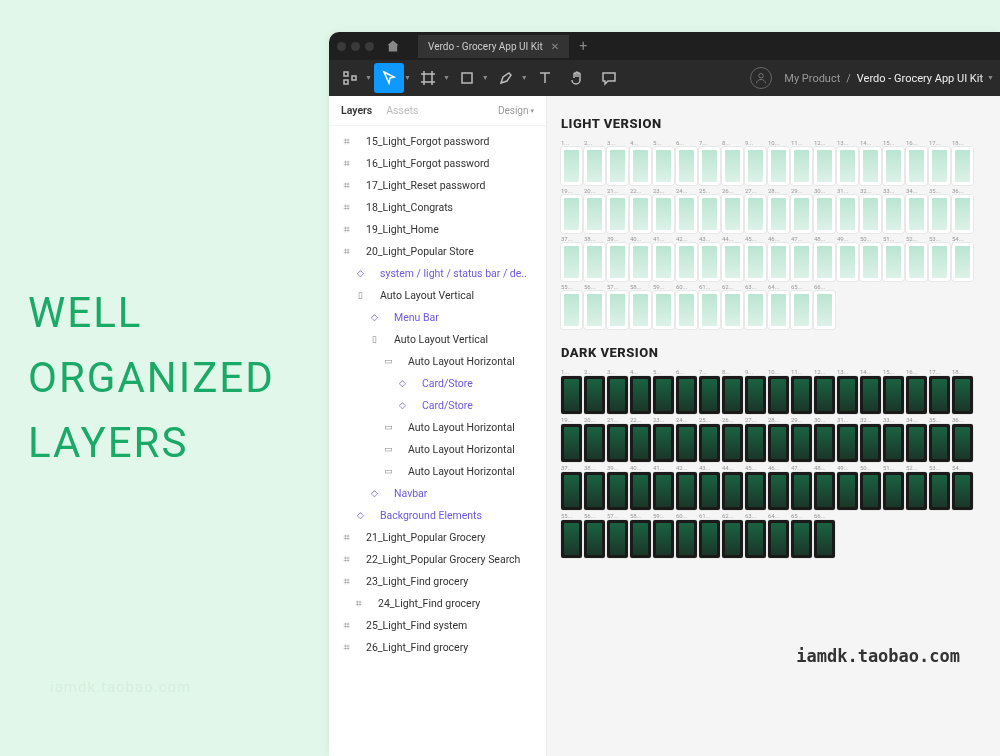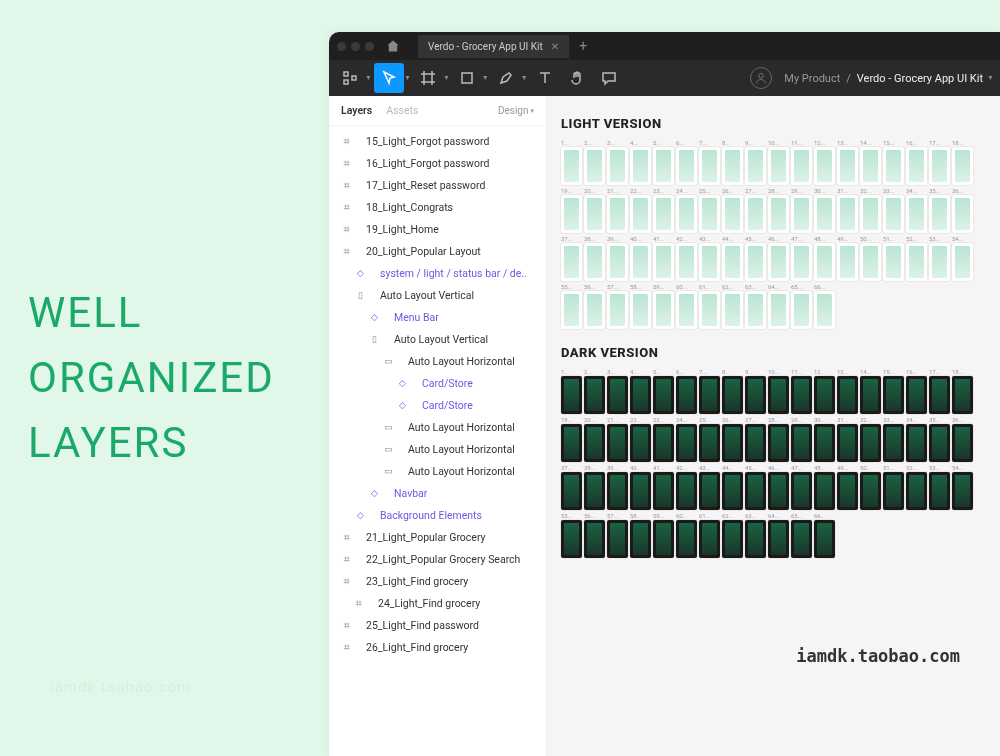--- a/index.html
+++ b/index.html
@@ -164,21 +164,21 @@
           <div class="lrow" style="padding-left: 12px;">
             <span class="ic ic-frame"></span>
             <span class="nm">18_Light_Congrats</span>
           </div>
           <div class="lrow" style="padding-left: 12px;">
             <span class="ic ic-frame"></span>
             <span class="nm">19_Light_Home</span>
           </div>
           <div class="lrow" style="padding-left: 12px;">
             <span class="ic ic-frame"></span>
-            <span class="nm">20_Light_Popular Layout</span>
+            <span class="nm">20_Light_Popular Store</span>
           </div>
           <div class="lrow cmp" style="padding-left: 26px;">
             <span class="ic ic-diamond"></span>
             <span class="nm">system / light / status bar / de..</span>
           </div>
           <div class="lrow" style="padding-left: 26px;">
             <span class="ic ic-vert"></span>
             <span class="nm">Auto Layout Vertical</span>
           </div>
           <div class="lrow cmp" style="padding-left: 40px;">
@@ -232,21 +232,21 @@
           <div class="lrow" style="padding-left: 12px;">
             <span class="ic ic-frame"></span>
             <span class="nm">23_Light_Find grocery</span>
           </div>
           <div class="lrow" style="padding-left: 24px;">
             <span class="ic ic-frame"></span>
             <span class="nm">24_Light_Find grocery</span>
           </div>
           <div class="lrow" style="padding-left: 12px;">
             <span class="ic ic-frame"></span>
-            <span class="nm">25_Light_Find password</span>
+            <span class="nm">25_Light_Find system</span>
           </div>
           <div class="lrow" style="padding-left: 12px;">
             <span class="ic ic-frame"></span>
             <span class="nm">26_Light_Find grocery</span>
           </div>
         </div>
     </div>
 
     <div class="canvas">
       <div class="sec-title">LIGHT VERSION</div>

